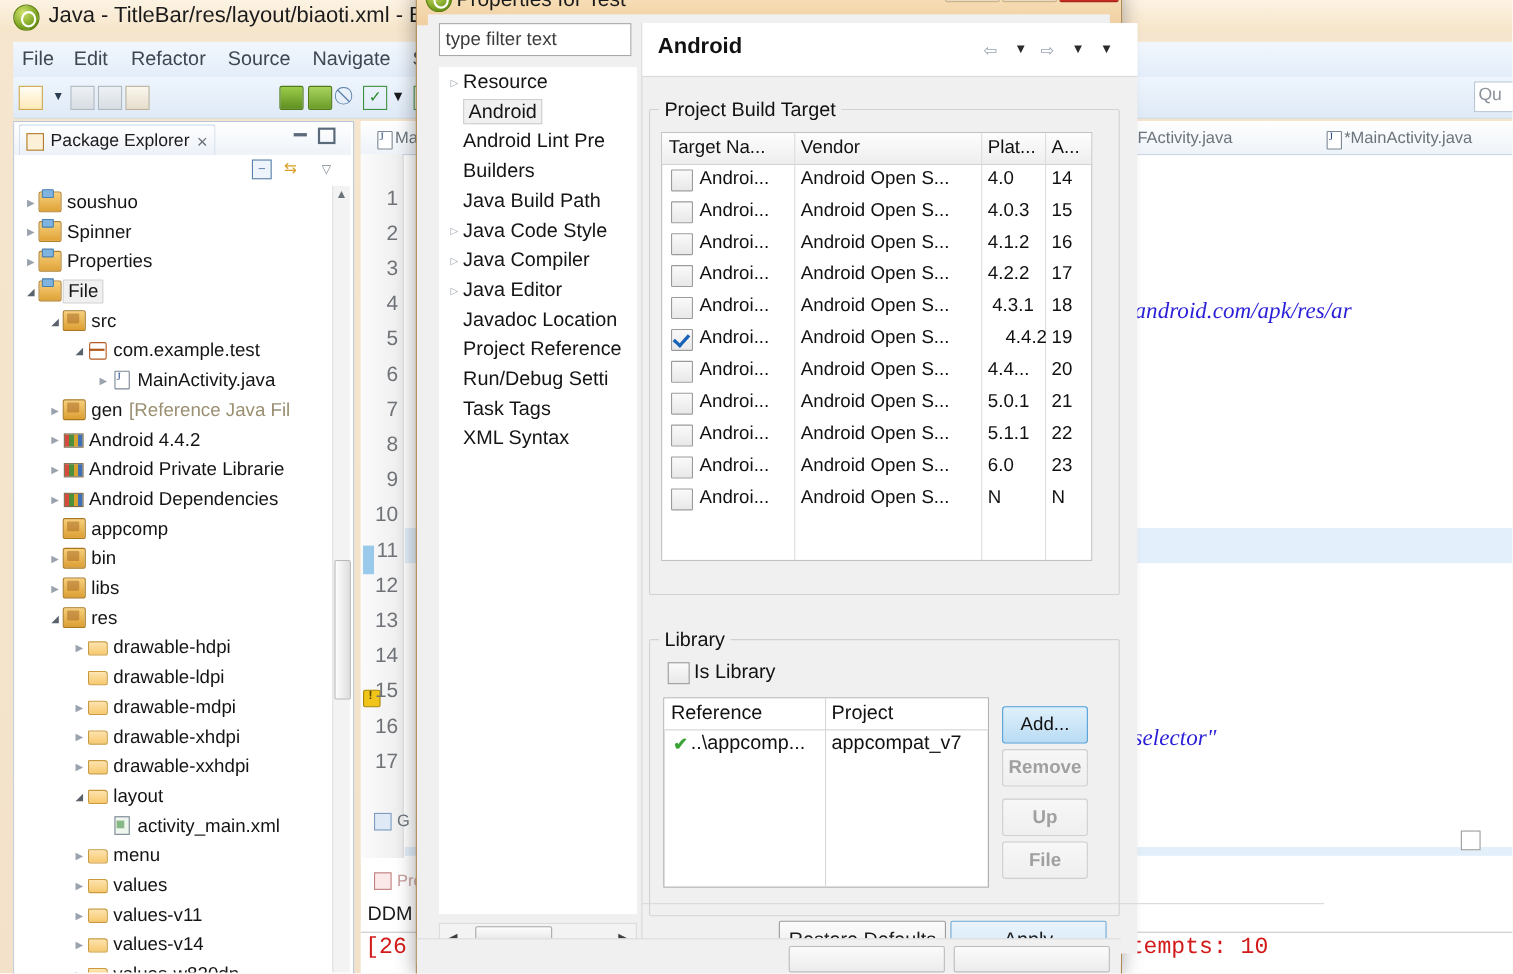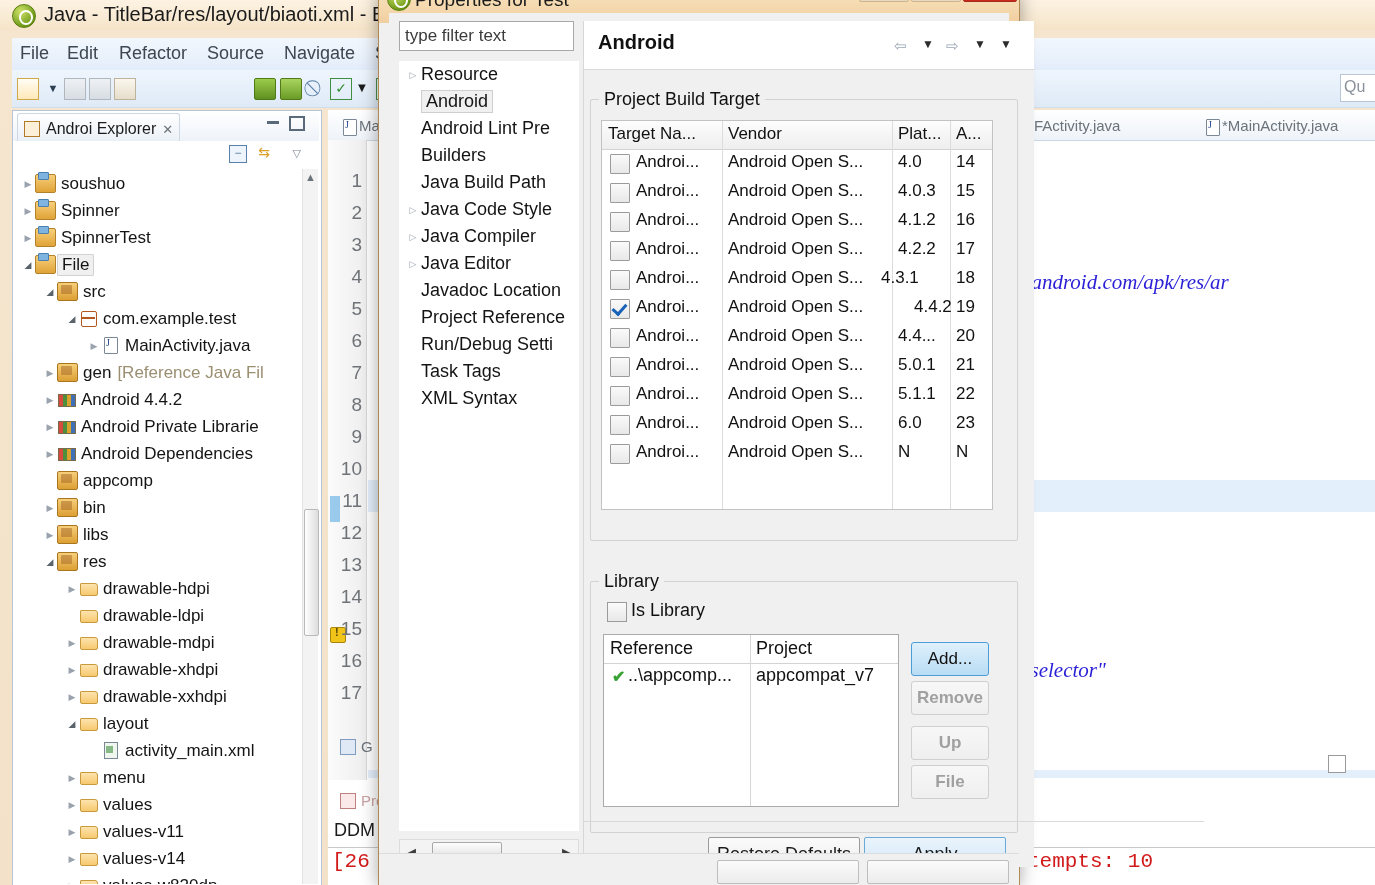--- a/index.html
+++ b/index.html
@@ -246,21 +246,21 @@
     <div style="position:absolute;left:0px;top:737px;width:1047px;height:1px;background:#c9c9c9"></div>
     <div class="codeline" style="left:4px;top:740px;font-family:'Liberation Mono',monospace;font-style:normal;color:#d21a1a;font-size:21px">[26</div>
     <div class="codeline" style="left:636px;top:740px;font-family:'Liberation Mono',monospace;font-style:normal;color:#d21a1a;font-size:21px">on attempts: 10</div>
     <div style="position:absolute;left:1000px;top:645px;width:16px;height:16px;border:1px solid #9b9b9b;background:#fff"></div>
   </div>
 
   <div id="package-explorer">
     <div id="pe-tabstrip">
       <div id="pe-tab">
         <span class="tiny-ico" style="border:1px solid #b07a2a;background:#fdf0d8;"></span>
-        <span id="pe-tab-label">Androi Explorer</span>
+        <span id="pe-tab-label">Package Explorer</span>
         <span style="color:#6b737b;font-size:13px">✕</span>
       </div>
       <div style="position:absolute;right:40px;top:10px;width:12px;height:3px;background:#5a6a7a"></div>
       <div style="position:absolute;right:14px;top:5px;width:12px;height:11px;border:2px solid #5a6a7a"></div>
     </div>
     <div id="pe-toolstrip">
       <div style="position:absolute;right:72px;top:4px;width:16px;height:16px;border:1px solid #5a7fa8;background:#eef4fb;color:#5a7fa8;font-size:12px;text-align:center;line-height:14px">−</div>
       <div style="position:absolute;right:46px;top:4px;width:18px;height:16px;color:#d9a12a;font-size:14px;text-align:center;line-height:15px">⇆</div>
       <div style="position:absolute;right:18px;top:6px;color:#7a8591;font-size:11px">▽</div>
     </div>
@@ -272,21 +272,21 @@
           <span>soushuo</span>
         </div>
       <div class="tnode" style="left:8px;top:28px">
           <span class="arrow">▶</span>
           <span class="ico ico-prj"></span>
           <span>Spinner</span>
         </div>
       <div class="tnode" style="left:8px;top:55px">
           <span class="arrow">▶</span>
           <span class="ico ico-prj"></span>
-          <span>SpinnerTest</span>
+          <span>Properties</span>
         </div>
       <div class="tnode" style="left:8px;top:82px">
           <span class="arrow open">◢</span>
           <span class="ico ico-prj"></span>
           <span class="sel-box">File</span>
         </div>
       <div class="tnode" style="left:30px;top:109px">
           <span class="arrow open">◢</span>
           <span class="ico ico-src"></span>
           <span>src</span>
@@ -525,21 +525,21 @@
               <span class="cb"></span>
               <span class="tc" style="left:34px">Androi...</span>
               <span class="tc" style="left:126px">Android Open S...</span>
               <span class="tc" style="left:296px">4.2.2</span>
               <span class="tc" style="left:354px">17</span>
             </div>
           <div class="trow" style="top:144px">
               <span class="cb"></span>
               <span class="tc" style="left:34px">Androi...</span>
               <span class="tc" style="left:126px">Android Open S...</span>
-              <span class="tc" style="left:279px">4.3.1</span>
+              <span class="tc" style="left:300px">4.3.1</span>
               <span class="tc" style="left:354px">18</span>
             </div>
           <div class="trow" style="top:173px">
               <span class="cb checked"></span>
               <span class="tc" style="left:34px">Androi...</span>
               <span class="tc" style="left:126px">Android Open S...</span>
               <span class="tc" style="left:312px">4.4.2</span>
               <span class="tc" style="left:354px">19</span>
             </div>
           <div class="trow" style="top:202px">

